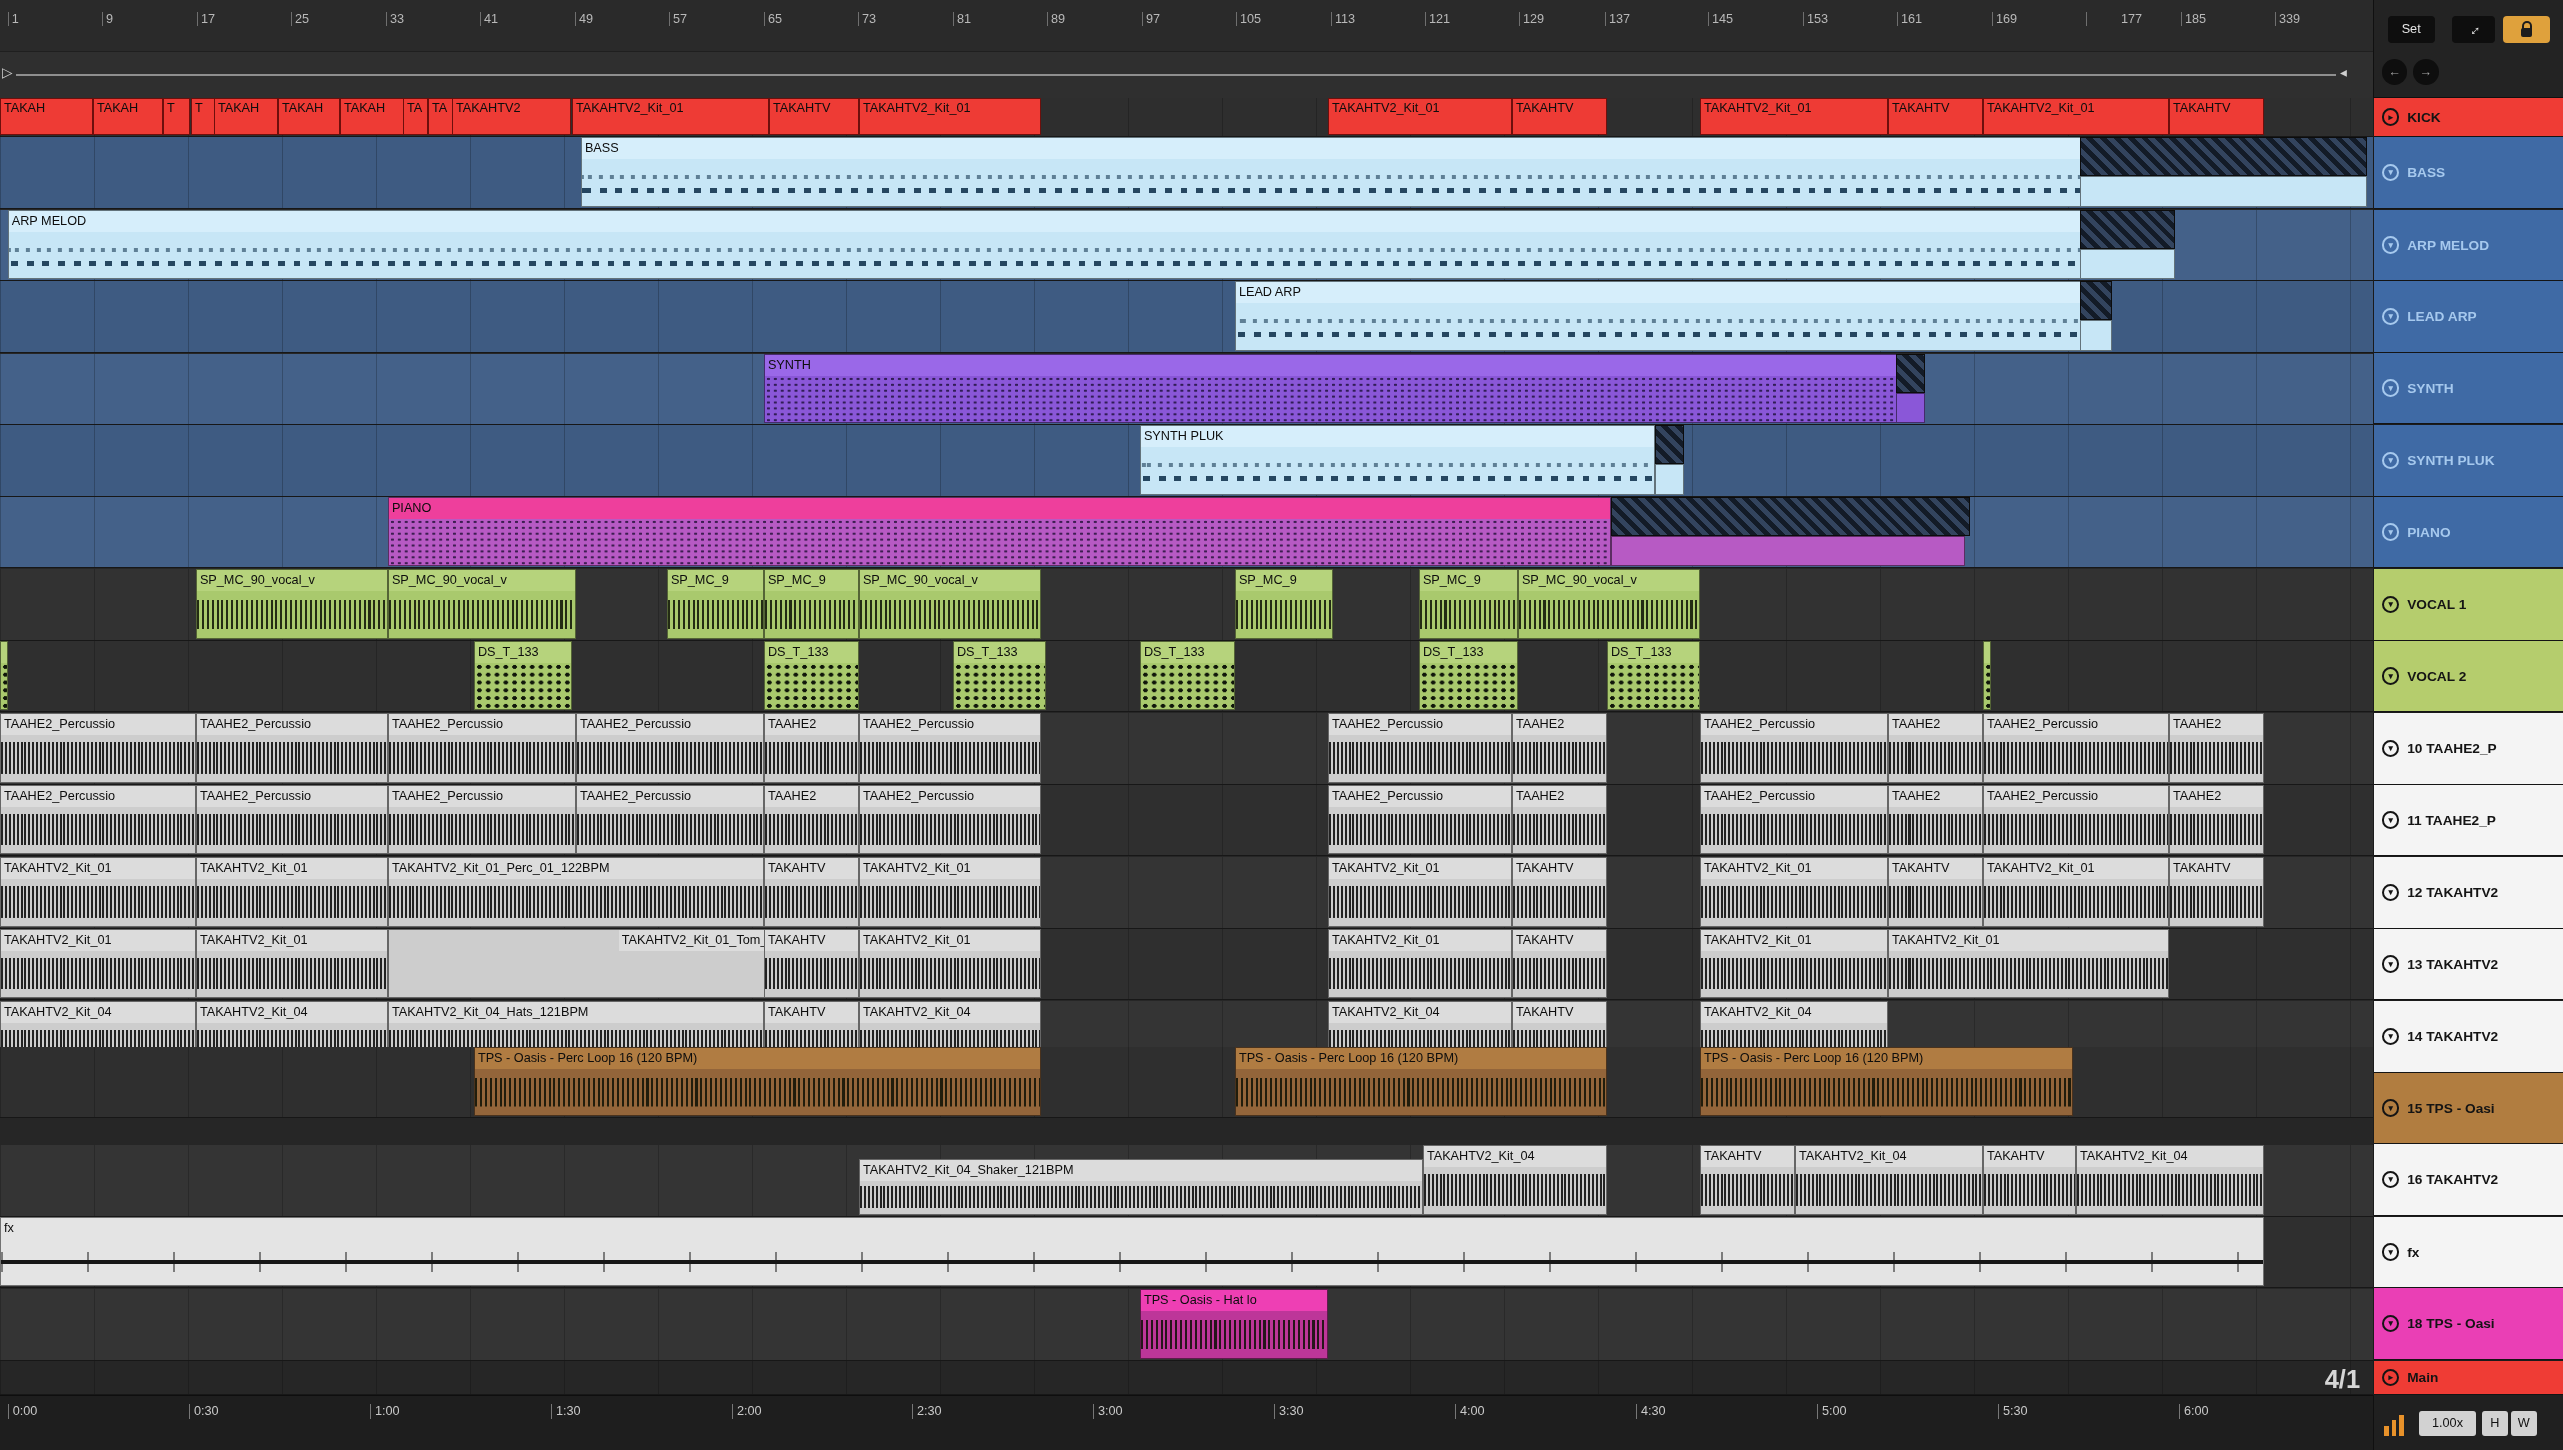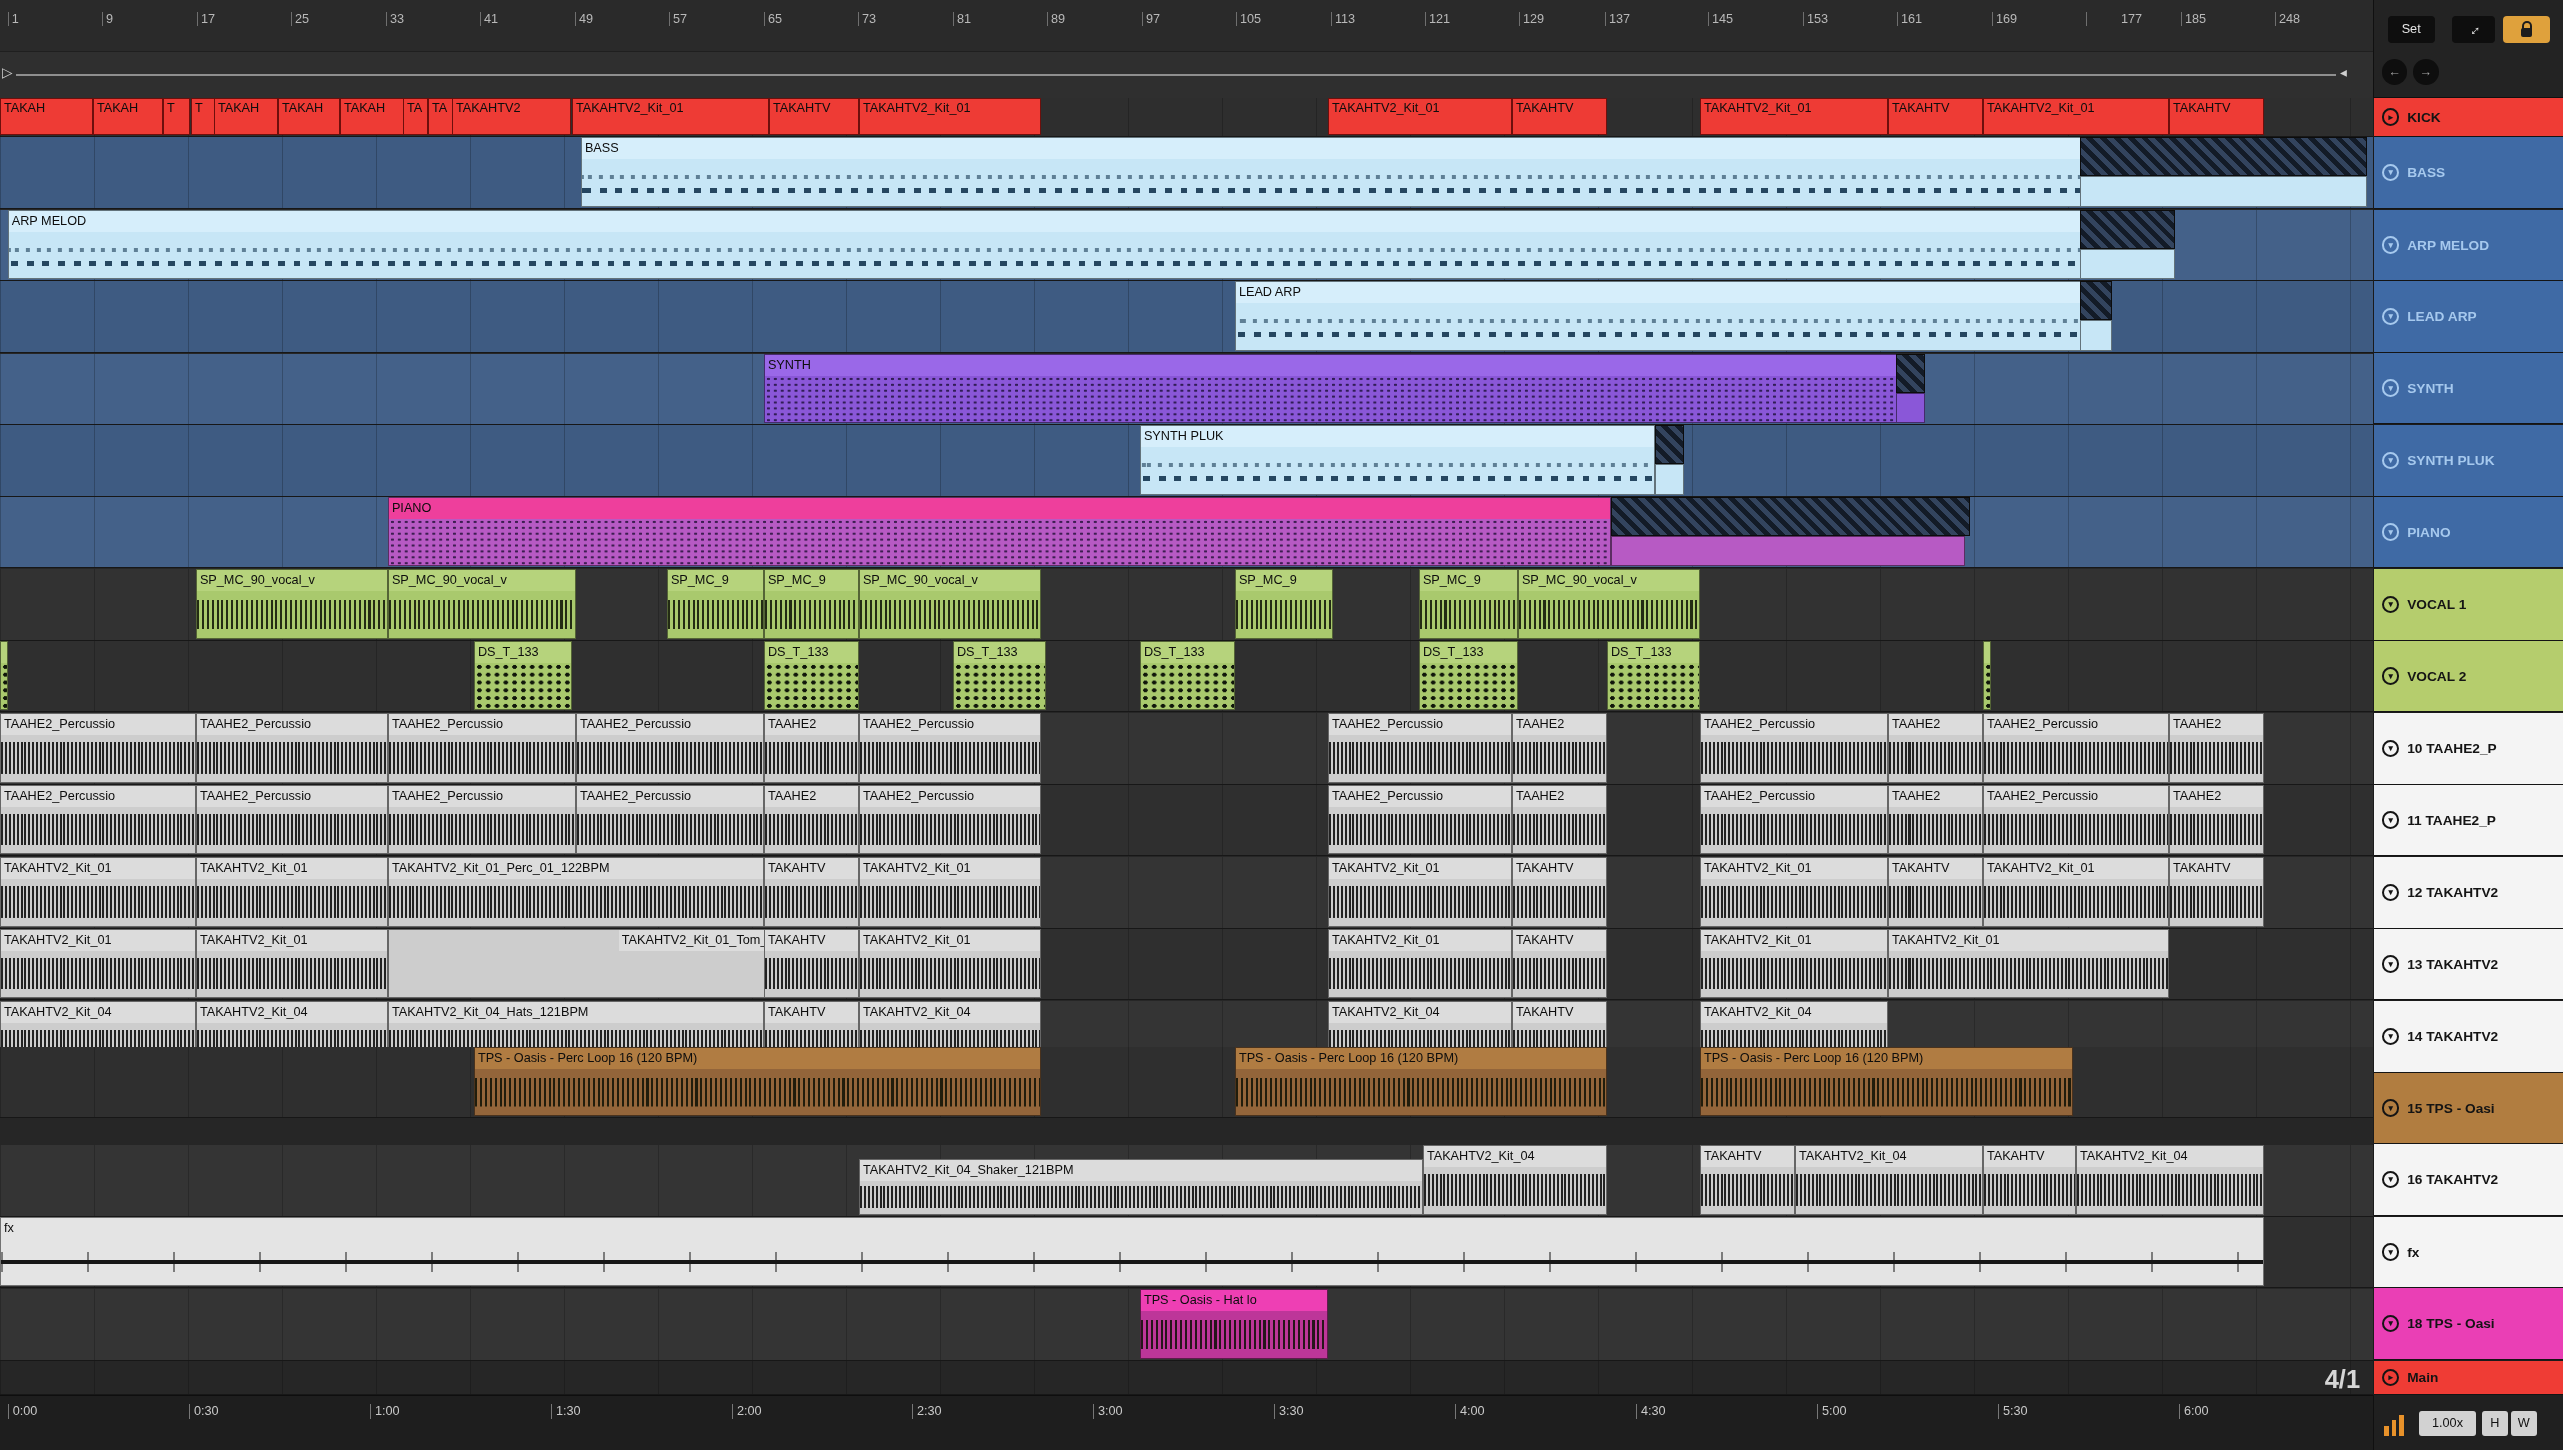--- a/index.html
+++ b/index.html
@@ -116,21 +116,21 @@
       <div class="bar-num" style="left: 1331px;">113</div>
       <div class="bar-num" style="left: 1425px;">121</div>
       <div class="bar-num" style="left: 1519px;">129</div>
       <div class="bar-num" style="left: 1605px;">137</div>
       <div class="bar-num" style="left: 1708px;">145</div>
       <div class="bar-num" style="left: 1803px;">153</div>
       <div class="bar-num" style="left: 1897px;">161</div>
       <div class="bar-num" style="left: 1992px;">169</div>
       <div class="bar-num" style="left: 2086px; padding-left: 34px;">177</div>
       <div class="bar-num" style="left: 2181px;">185</div>
-      <div class="bar-num" style="left: 2275px;">248</div>
+      <div class="bar-num" style="left: 2275px;">339</div>
     </div>
 
   <div class="arrangement">
       <div class="lane" style="top: 0px; height: 39px; background-color: rgb(46, 46, 46);">
         <div class="clip red" style="left: 0px; width: 93px;">
           <div class="lbl">TAKAH</div>
         </div>
         <div class="clip red" style="left: 93px; width: 70px;">
           <div class="lbl">TAKAH</div>
         </div>

